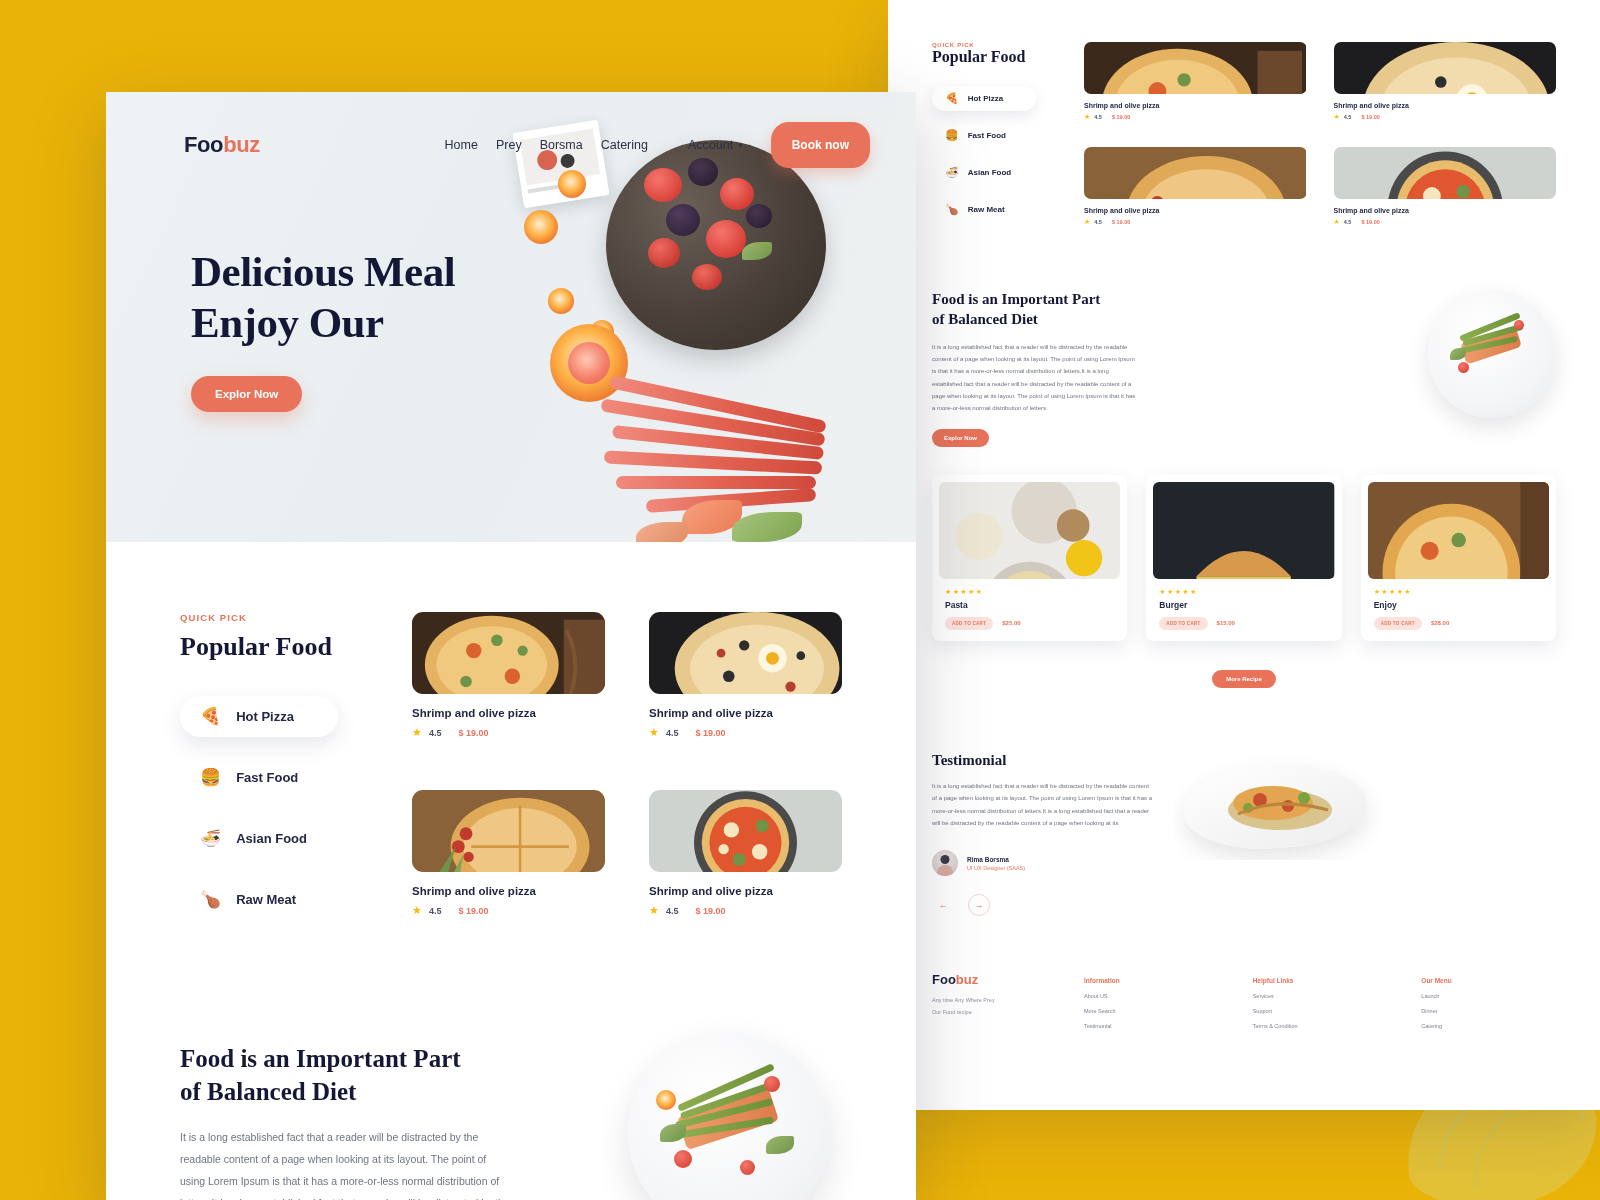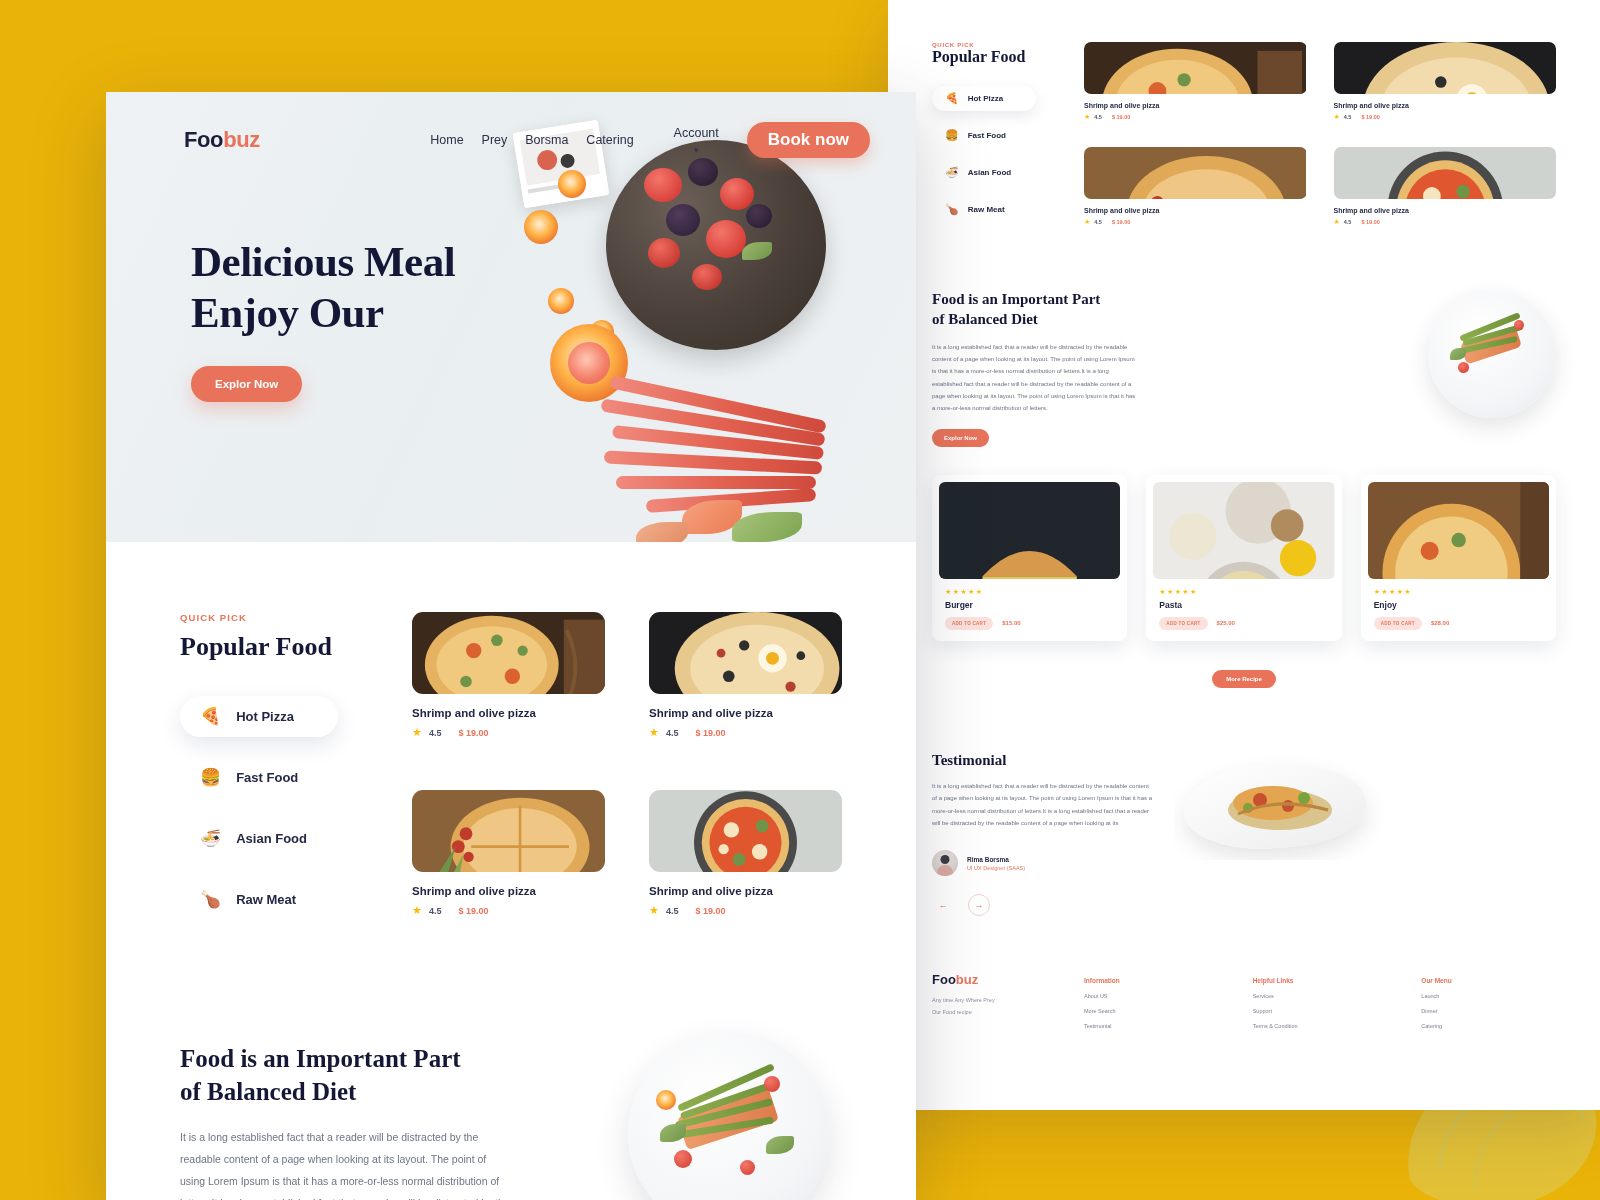--- a/index.html
+++ b/index.html
@@ -71,26 +71,26 @@
   }
   .logo { font-size: 22px; font-weight: 700; letter-spacing: -.4px; }
   .logo .a { color: #1b1f3b; }
   .logo .b { color: #e8735a; }
   .nav-links { display: flex; gap: 18px; margin-left: auto; }
   .nav-links a {
     font-size: 12.5px; color: #2b3047; text-decoration: none; font-weight: 500;
   }
   .nav-account {
     display: flex; align-items: center; gap: 5px; margin-left: 40px;
-    font-size: 12.5px; color: #2b3047; font-weight: 500; flex-direction: column;
+    font-size: 12.5px; color: #2b3047; font-weight: 500;
   }
   .caret { font-size: 9px; opacity: .8; }
   .btn-book {
     margin-left: 28px; background: #e8735a; color: #fff; border: none;
-    border-radius: 18px; padding: 8px 21px; font-size: 17px; font-weight: 600;
+    border-radius: 18px; padding: 16px 21px; font-size: 12px; font-weight: 600;
     font-family: inherit; cursor: pointer;
     box-shadow: 0 6px 14px rgba(232,115,90,.32);
   }
 
   .hero-copy { position: relative; z-index: 4; padding: 78px 0 0 85px; max-width: 460px; }
   .hero-title {
     font-family: "Liberation Serif", serif;
     font-size: 43px; line-height: 1.19; color: #141836; font-weight: 700;
     letter-spacing: -.5px;
   }
@@ -432,53 +432,53 @@
           <div class="tomato" style="left:86px;top:30px;width:10px;height:10px;"></div>
           <div class="leafy" style="left:22px;top:58px;width:16px;height:12px;"></div>
         </div>
       </div>
     </div>
 
     <div class="recipe-row">
       <div class="recipe-card">
         <div class="recipe-img">
           <svg class="dish" viewBox="0 0 100 100" preserveAspectRatio="none">
+              <rect width="100" height="100" fill="#eceae6"></rect>
+              <circle cx="50" cy="70" r="26" fill="#cfc9c0"></circle>
+              <circle cx="50" cy="70" r="21" fill="#e8d9a8"></circle>
+              <circle cx="58" cy="16" r="18" fill="#dcd6cc"></circle>
+              <circle cx="80" cy="42" r="10" fill="#f0c518"></circle>
+              <circle cx="74" cy="24" r="9" fill="#b08b5e"></circle>
+              <circle cx="22" cy="30" r="13" fill="#ede6d2"></circle>
+            </svg>
+        </div>
+        <div class="stars">★★★★★</div>
+        <div class="recipe-name">Pasta</div>
+        <div class="recipe-foot">
+          <button class="cart-btn">ADD TO CART</button>
+          <span class="recipe-price">$25.00</span>
+        </div>
+      </div>
+      <div class="recipe-card">
+        <div class="recipe-img">
+          <svg class="dish" viewBox="0 0 100 100" preserveAspectRatio="none">
               <rect width="100" height="100" fill="#20262c"></rect>
               <rect y="80" width="100" height="20" fill="#8a5f36"></rect>
               <path d="M24,52 Q50,24 76,52 Z" fill="#d79a4d"></path>
               <rect x="24" y="52" width="52" height="7" fill="#e8c55f"></rect>
               <rect x="22" y="59" width="56" height="8" fill="#6b3f27"></rect>
               <path d="M20,67 q30,12 60,0 q-30,8 -60,0z" fill="#7aa33f"></path>
               <rect x="24" y="72" width="52" height="10" rx="5" fill="#d79a4d"></rect>
             </svg>
         </div>
         <div class="stars">★★★★★</div>
         <div class="recipe-name">Burger</div>
         <div class="recipe-foot">
           <button class="cart-btn">ADD TO CART</button>
           <span class="recipe-price">$15.00</span>
-        </div>
-      </div>
-      <div class="recipe-card">
-        <div class="recipe-img">
-          <svg class="dish" viewBox="0 0 100 100" preserveAspectRatio="none">
-              <rect width="100" height="100" fill="#eceae6"></rect>
-              <circle cx="50" cy="70" r="26" fill="#cfc9c0"></circle>
-              <circle cx="50" cy="70" r="21" fill="#e8d9a8"></circle>
-              <circle cx="58" cy="16" r="18" fill="#dcd6cc"></circle>
-              <circle cx="80" cy="42" r="10" fill="#f0c518"></circle>
-              <circle cx="74" cy="24" r="9" fill="#b08b5e"></circle>
-              <circle cx="22" cy="30" r="13" fill="#ede6d2"></circle>
-            </svg>
-        </div>
-        <div class="stars">★★★★★</div>
-        <div class="recipe-name">Pasta</div>
-        <div class="recipe-foot">
-          <button class="cart-btn">ADD TO CART</button>
-          <span class="recipe-price">$25.00</span>
         </div>
       </div>
       <div class="recipe-card">
         <div class="recipe-img">
           <svg class="dish" viewBox="0 0 100 100" preserveAspectRatio="none">
               <rect width="100" height="100" fill="#7b5532"></rect>
               <circle cx="46" cy="50" r="38" fill="#e3a84f"></circle>
               <circle cx="46" cy="50" r="31" fill="#f0cc83"></circle>
               <circle cx="34" cy="38" r="5" fill="#d9622f"></circle>
               <circle cx="58" cy="60" r="5" fill="#d9622f"></circle>

